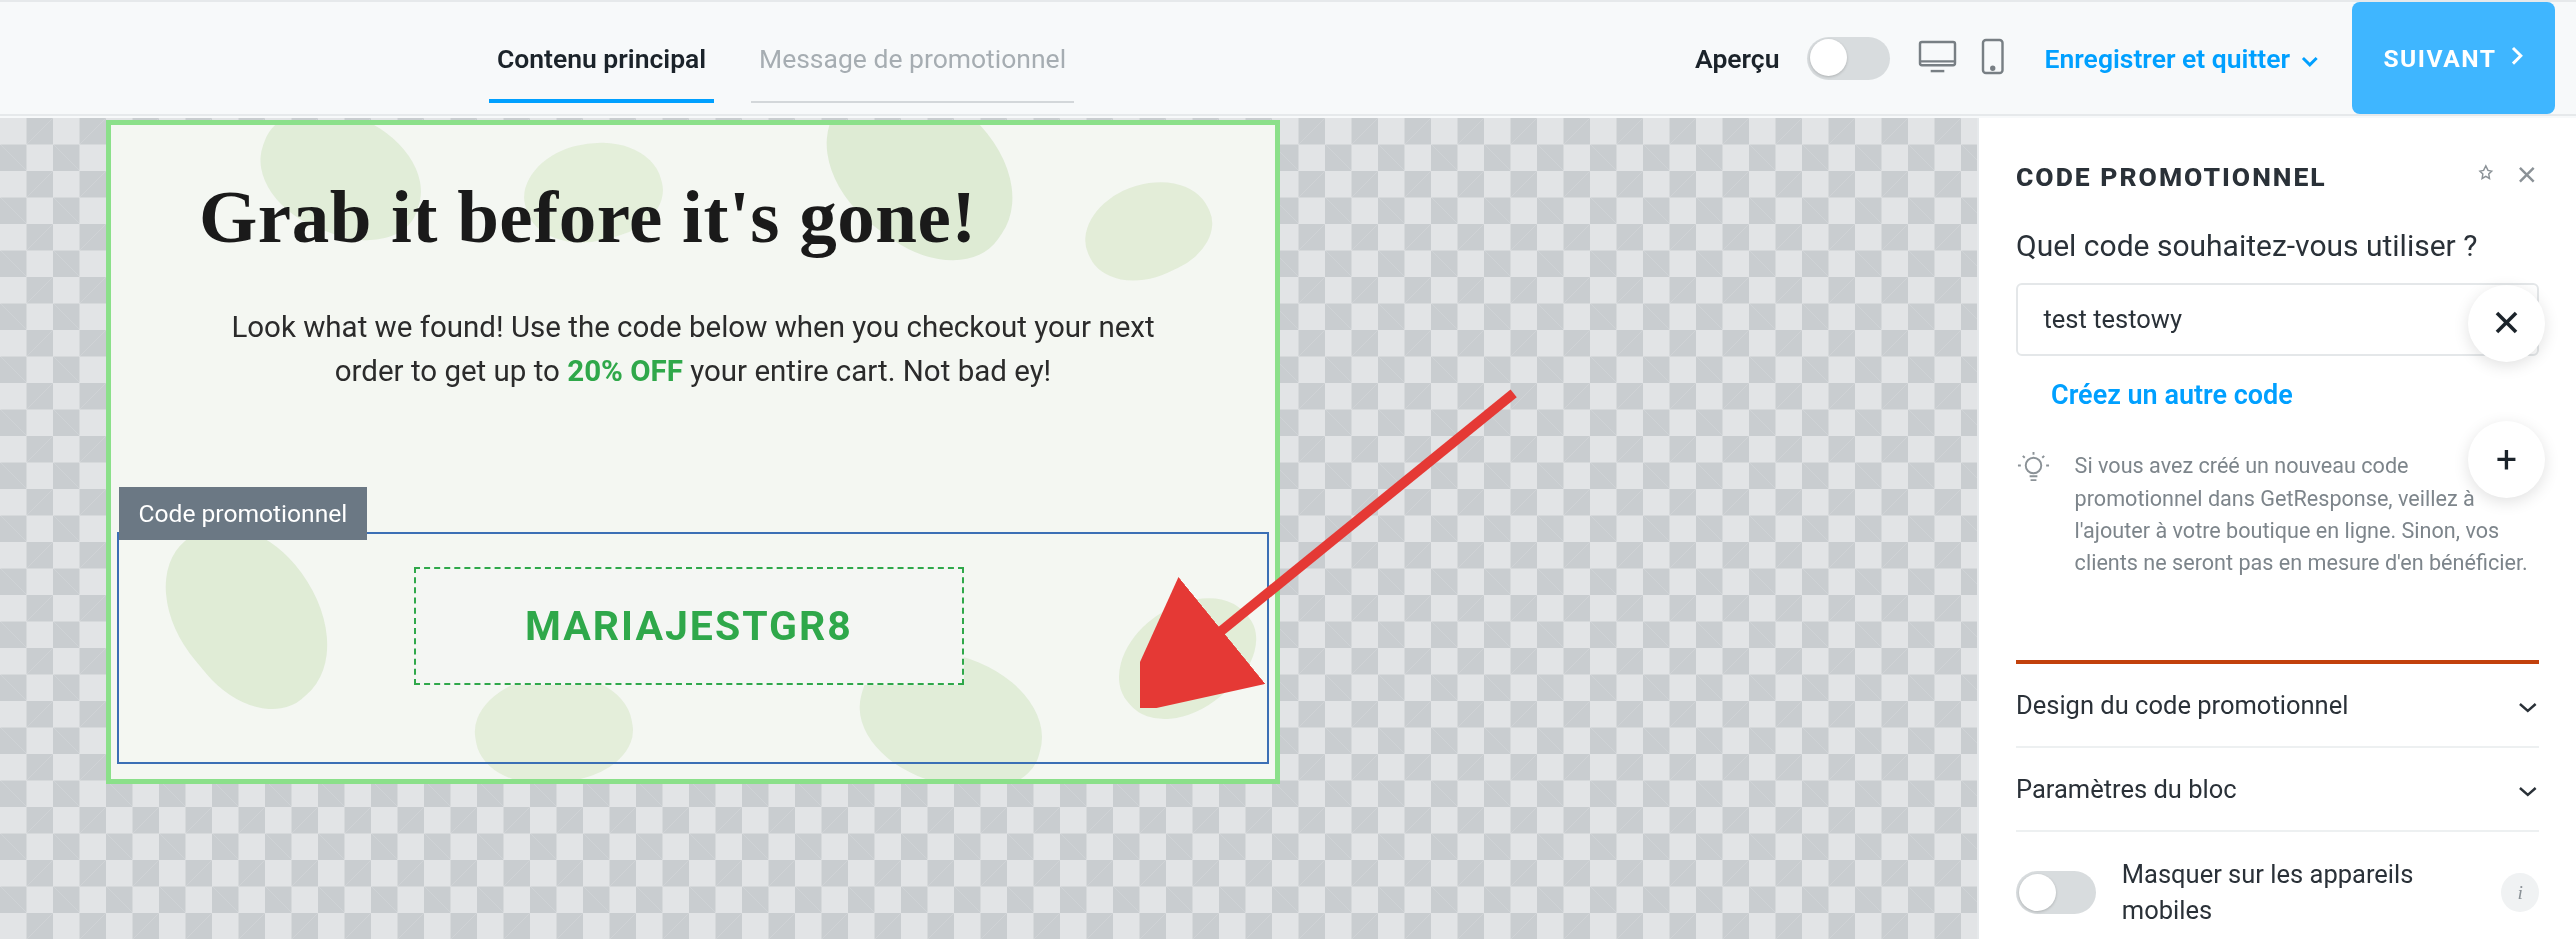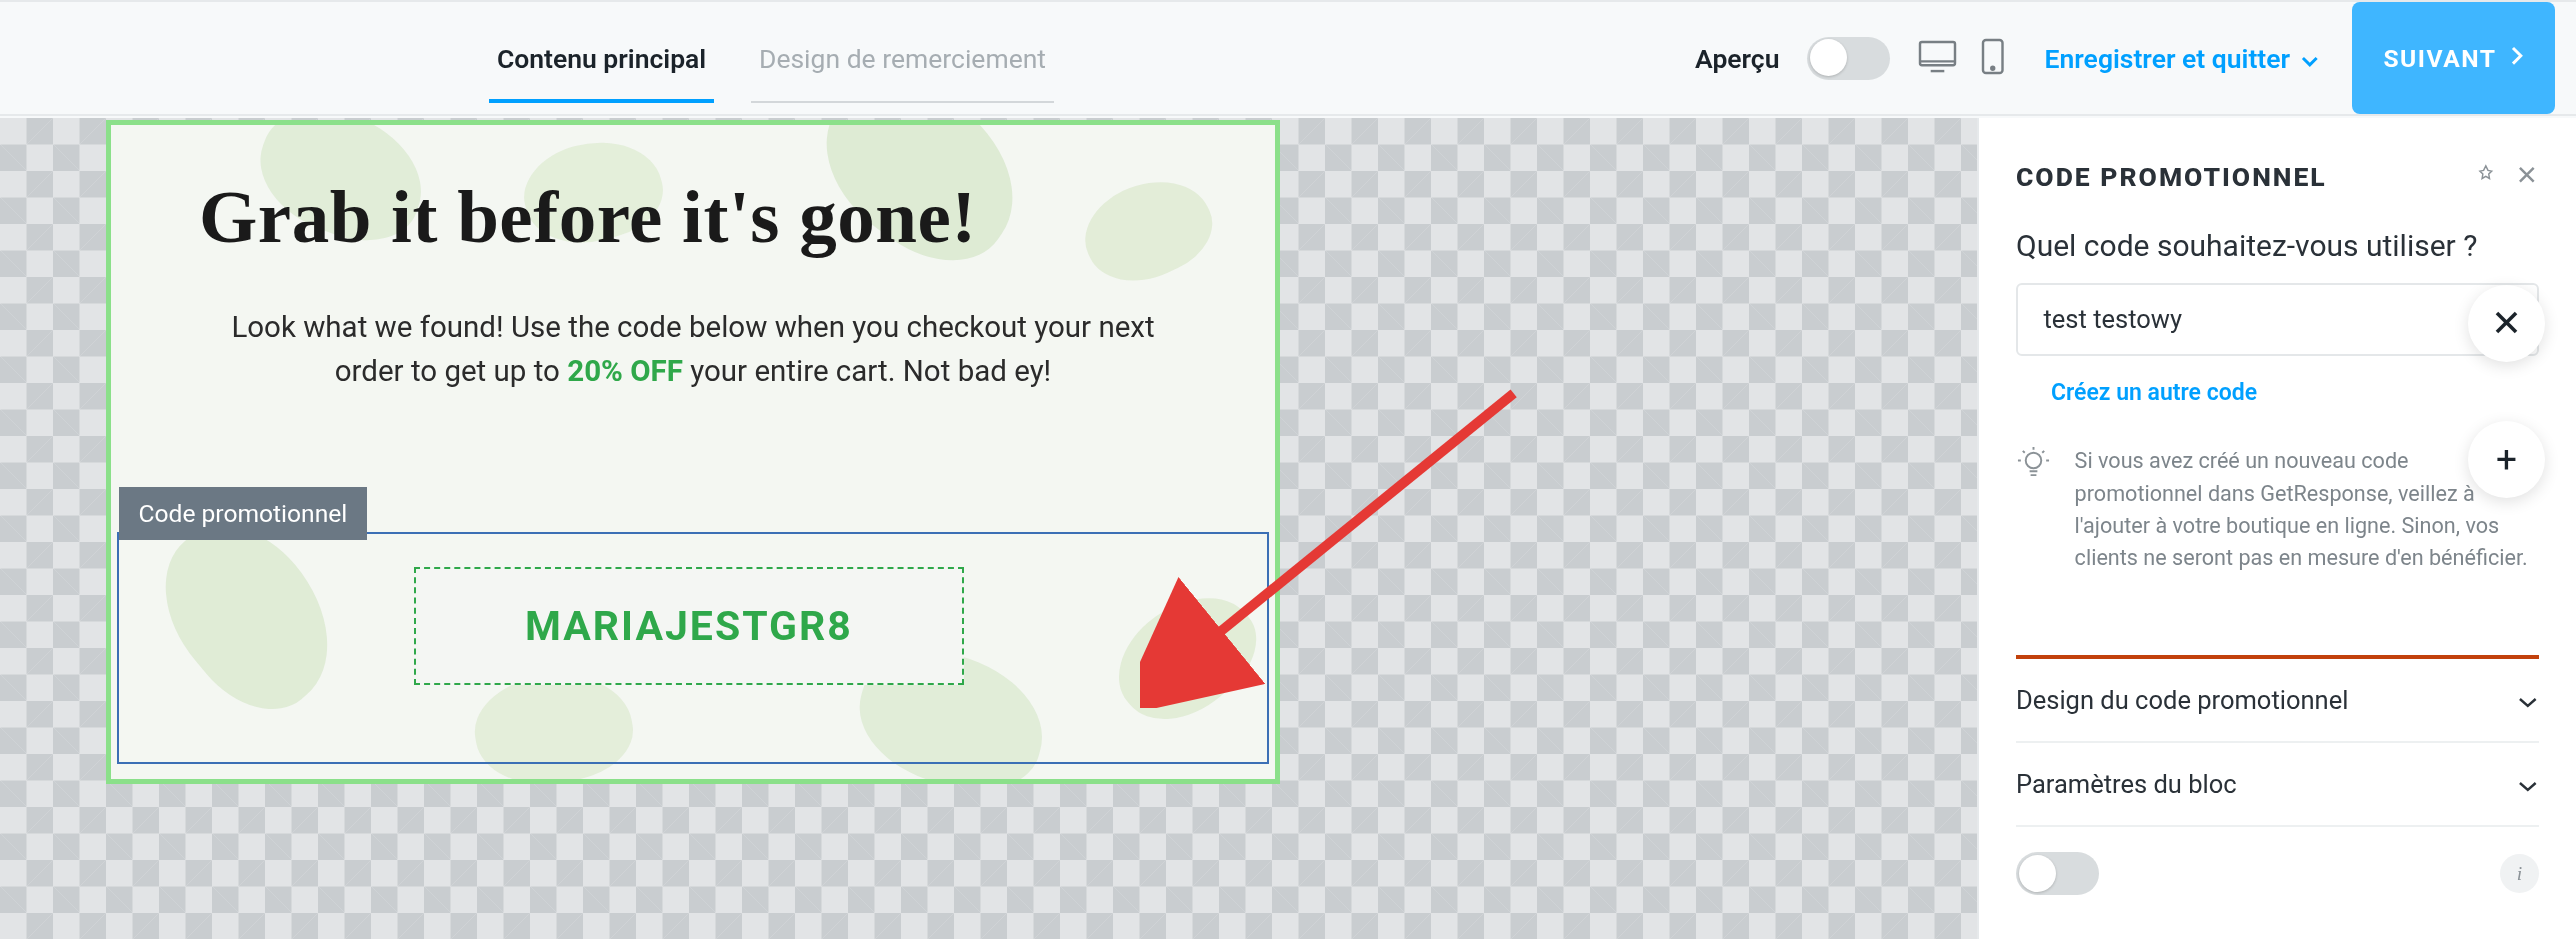--- a/index.html
+++ b/index.html
@@ -61,21 +61,21 @@
   .arrow { position: absolute; left: 1140px; top: 236px; width: 413px; height: 354px; pointer-events: none; }
 
   
   .panel { width: 599px; border-left: 2px solid #e6e9eb; background: #fff; padding: 43px 37px 0 37px; position: relative; }
   .panel-head { display:flex; align-items:center; gap:13.8px; }
   .panel-title { font-size: 26.5px; font-weight: 800; letter-spacing: 2px; color: #2a3138; flex:1; }
   .panel-actions { display:flex; gap:17.7px; color:#8b9297; }
   .panel-sub { margin-top: 36px; font-size: 30px; color:#2a3138; }
   .select { margin-top: 19.6px; height: 73px; border:2px solid #e4e7e9; border-radius:5.9px; display:flex; align-items:center; padding:0 25.5px; font-size:25.5px; color:#2a3138; cursor:pointer; }
   .select .chev { margin-left:auto; }
-  .link-blue { margin-top: 23.6px; color:#00a0ff; font-size:23px; font-weight:600; display:inline-block; margin-left:35px; cursor:pointer; }
+  .link-blue { margin-top: 23.6px; color:#00a0ff; font-size:27px; font-weight:600; display:inline-block; margin-left:35px; cursor:pointer; }
   .tip-row { margin-top: 39px; display:flex; gap:23.6px; }
   .tip-text { font-size:21.6px; line-height:1.5; color:#7d858b; }
   .accordion { margin-top: 80px; border-top:4px solid #c2410c; }
   .acc-item { height: 84px; display:flex; align-items:center; font-size:25.5px; color:#2a3138; border-bottom:2px solid #edf0f1; cursor:pointer; }
   .acc-item .chev { margin-left:auto; }
   .hide-mobile { margin-top: 25.5px; display:flex; align-items:center; gap:25.5px; }
   .hide-mobile .label { font-size:25.5px; color:#2a3138; line-height:1.4; flex:0 0 354px; }
   .info-dot { width:39px; height:39px; border-radius:50%; background:#f0f2f3; display:flex; align-items:center; justify-content:center; font-style:italic; font-family:Georgia,serif; color:#8b9297; font-size:19.6px; margin-left:auto; }
 
   
@@ -85,21 +85,21 @@
 </style>
 </head>
 <body>
 
 <div class="topbar">
   <div class="tabs">
     <div class="tab active">
       <span>Contenu principal</span>
     </div>
     <div class="tab inactive">
-      <span>Design de remerciement</span>
+      <span>Message de promotionnel</span>
     </div>
   </div>
   <div class="spacer"></div>
   <div class="preview-group">
     <span class="preview-label">Aperçu</span>
     <div class="toggle">
       <div class="toggle-knob"></div>
     </div>
     <div class="device-icons">
       <span>
@@ -230,20 +230,21 @@
               <path d="M3 4l8 7 8-7"></path>
             </svg>
         </span>
       </div>
     </div>
 
     <div class="hide-mobile">
       <div class="toggle">
         <div class="toggle-knob"></div>
       </div>
+      <div class="label">Masquer sur les appareils mobiles</div>
       <div class="info-dot">i</div>
     </div>
   </div>
 
   <div class="float-col">
     <div class="circle-btn">
       <span>✕</span>
     </div>
     <div class="circle-btn">
       <span>+</span>

